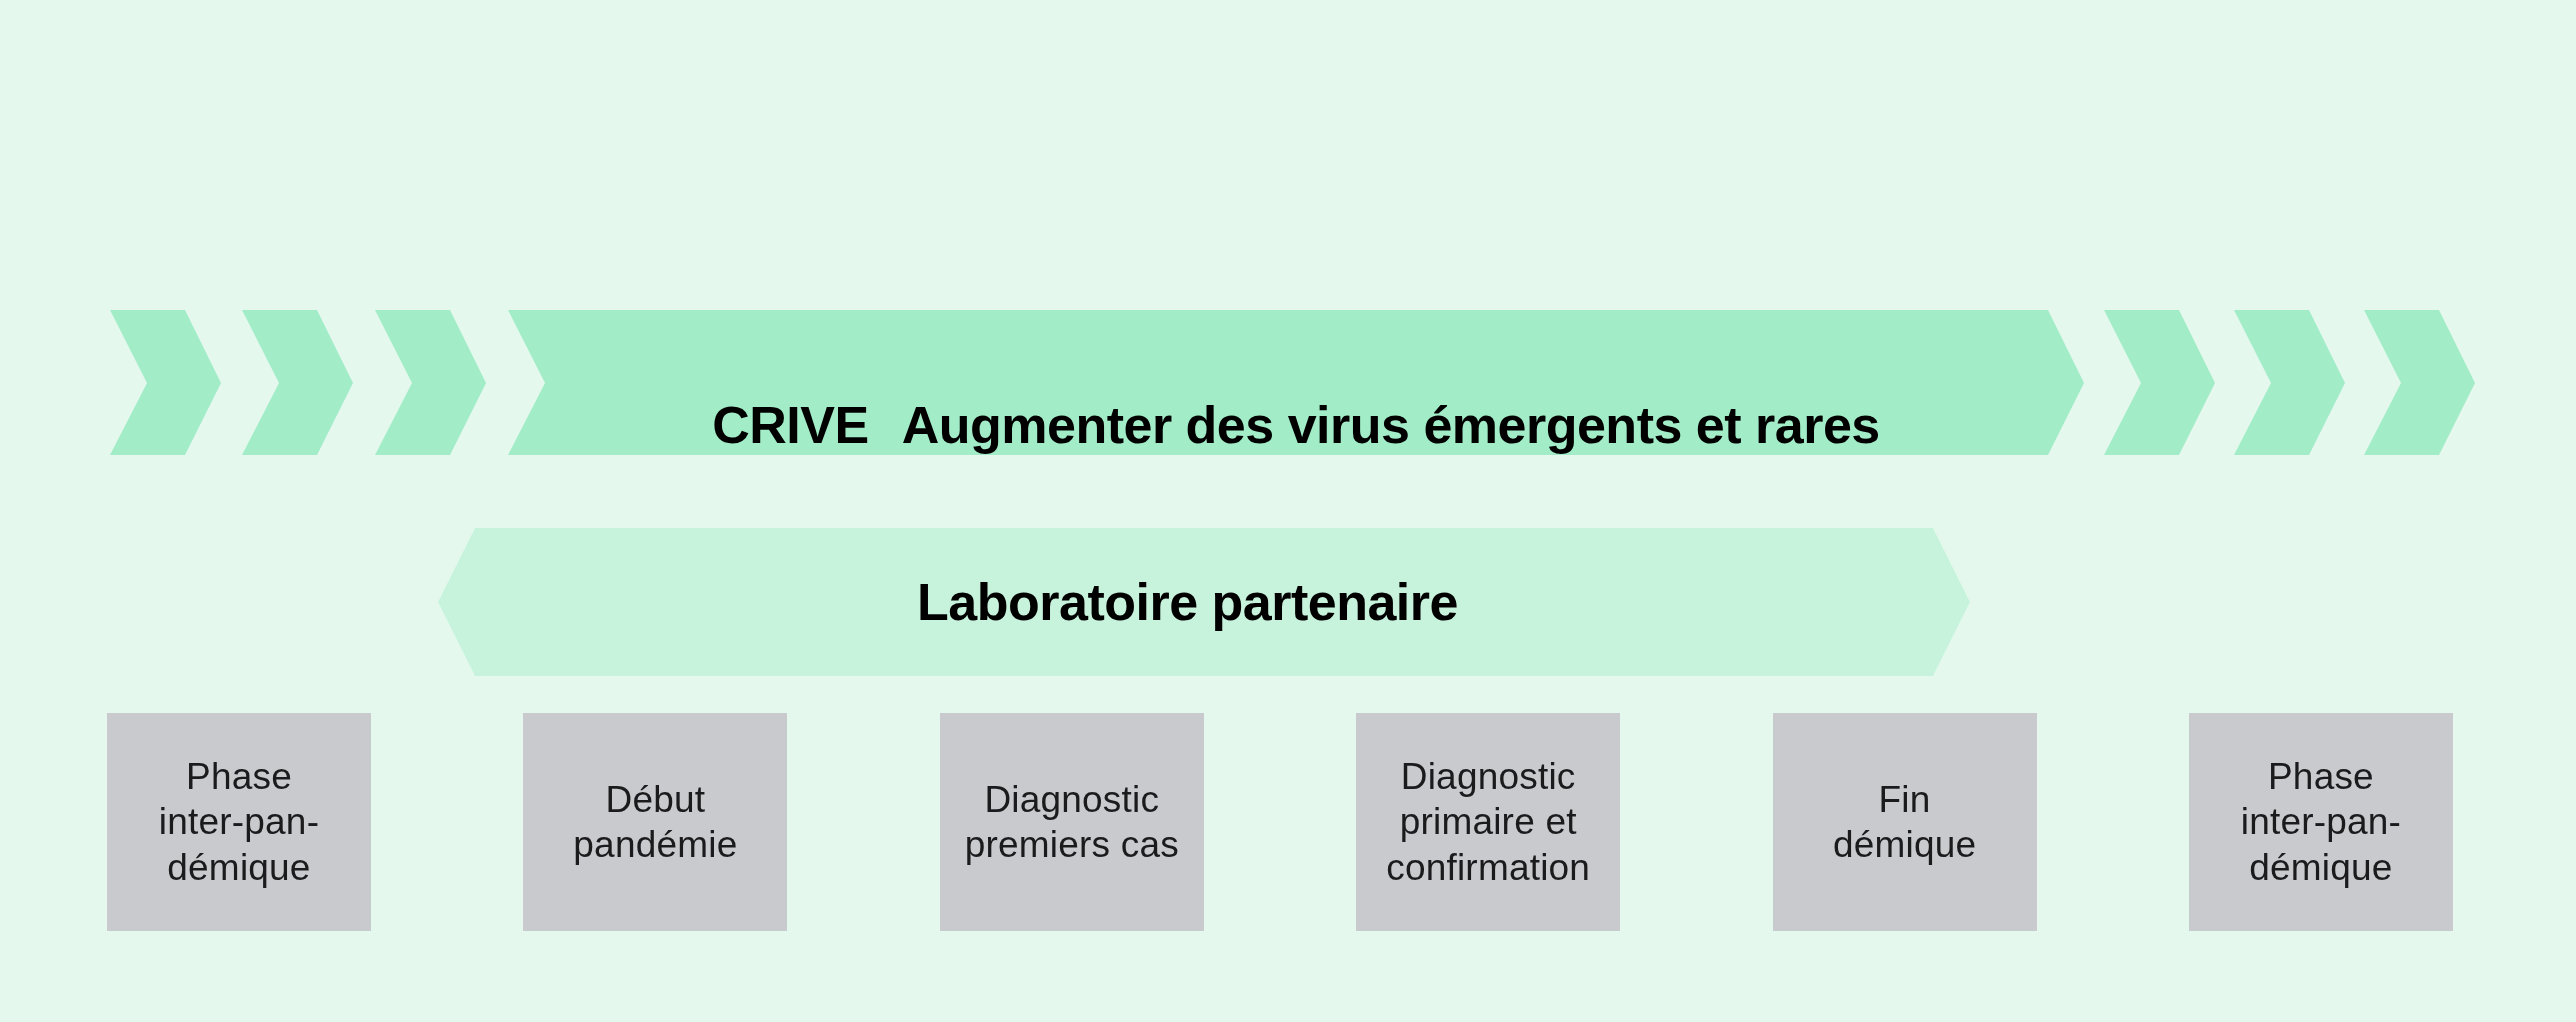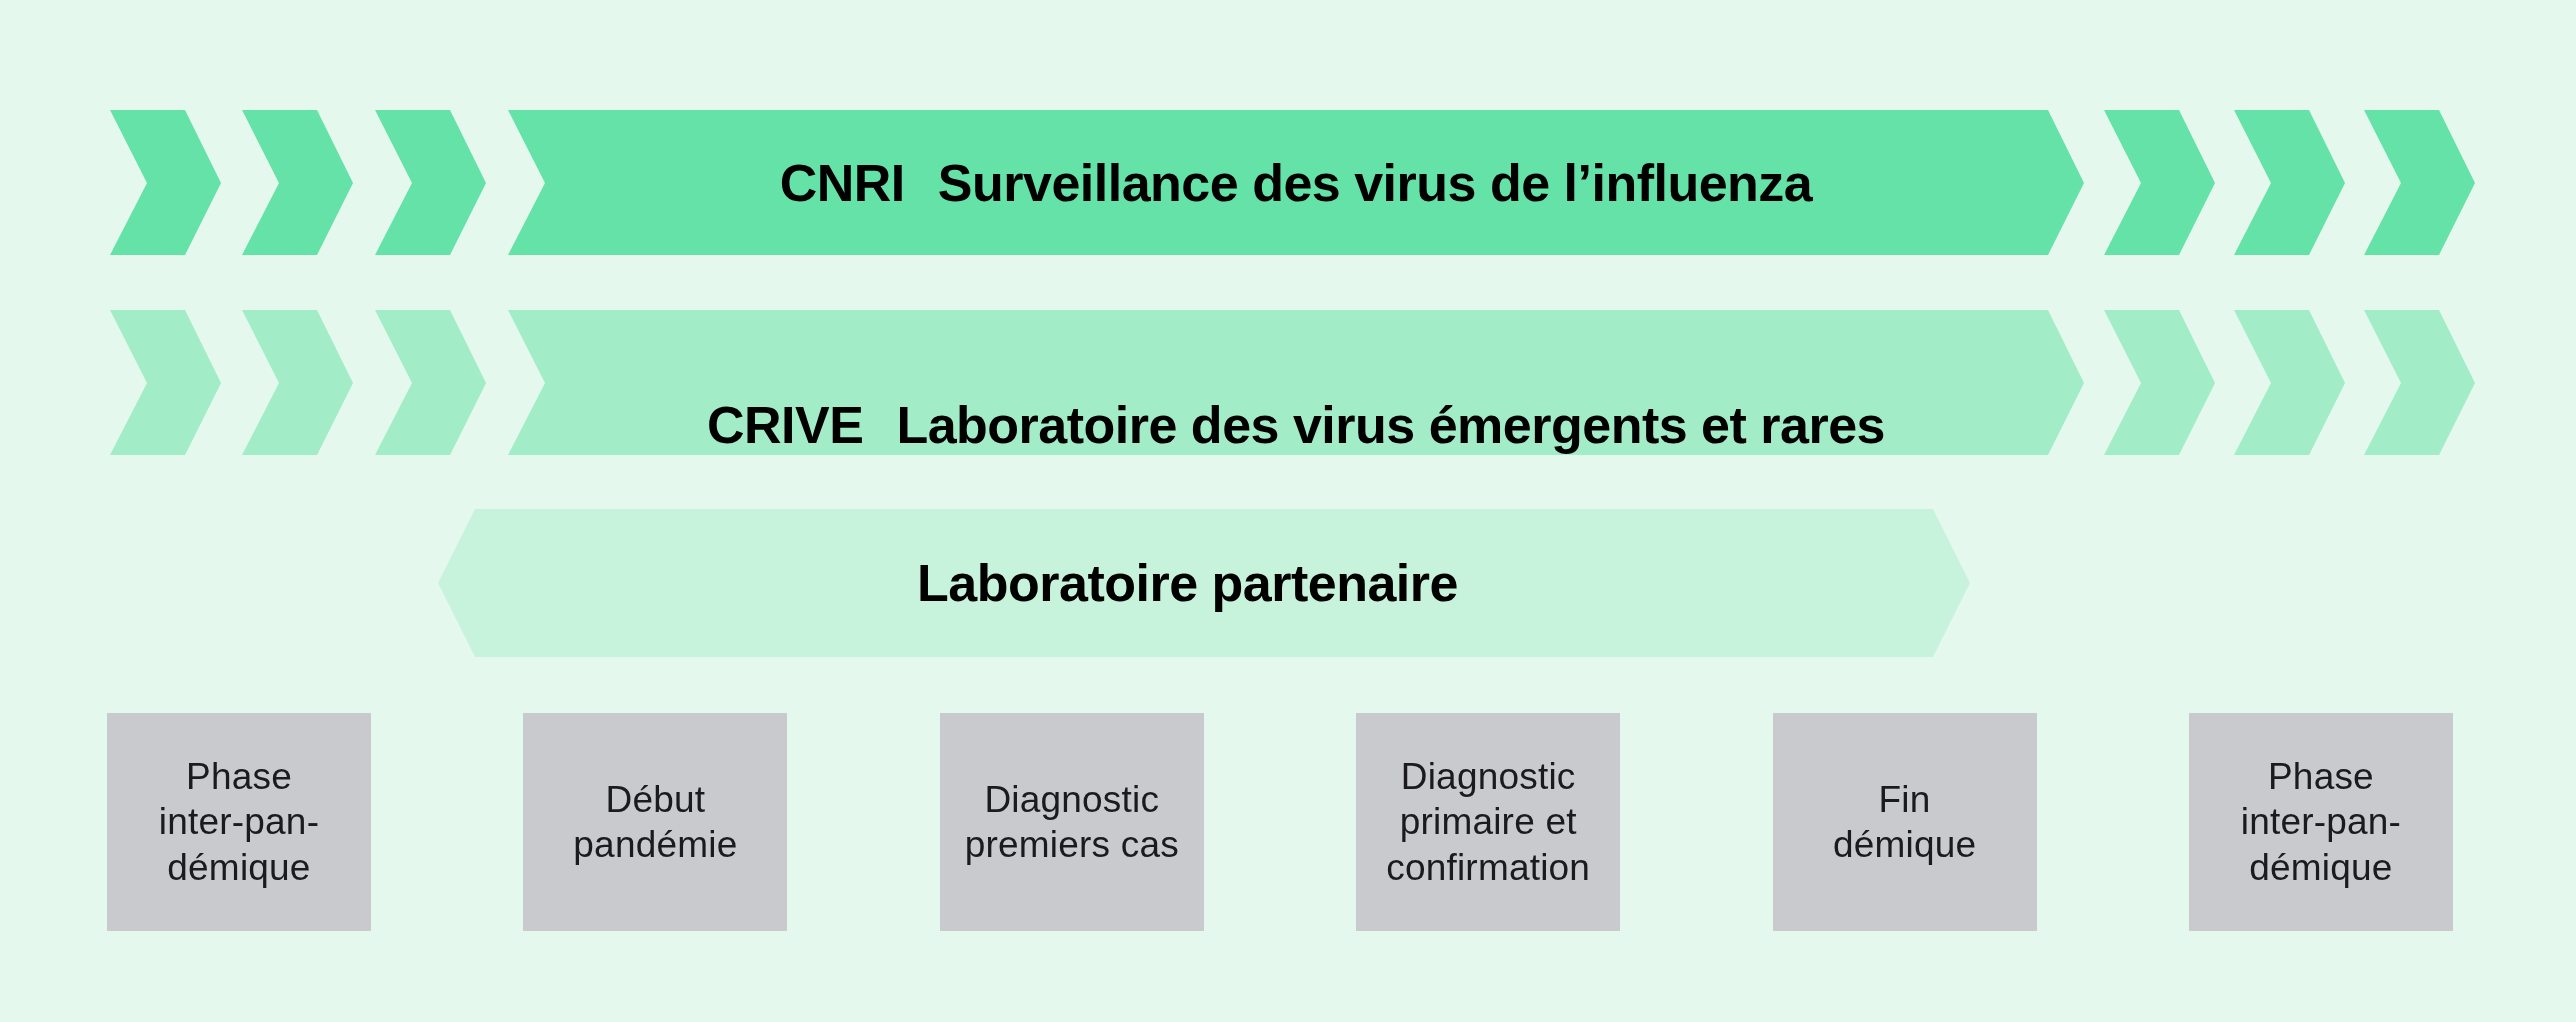--- a/index.html
+++ b/index.html
@@ -50,21 +50,21 @@
   }
 
   .row-cnri  { top: 110px; }
   .row-crive { top: 310px; }
   .row-cnri  .chev,  .row-cnri  .banner { background: #65e2a8; }
   .row-crive .chev,  .row-crive .banner { background: #a2edc8; align-items: flex-end; }
 
   
   .row-partner {
     position: absolute;
-    top: 509px;
+    top: 528px;
     left: 438px;
     width: 1532px;
     height: 148px;
     background: #c7f2dc;
     clip-path: polygon(37px 0, 1495px 0, 1532px 74px, 1495px 100%, 37px 100%, 0 74px);
     display: flex;
     align-items: center;
     justify-content: center;
   }
 
@@ -104,43 +104,29 @@
     color: #1b1b1d;
     white-space: pre-line;
     letter-spacing: 0.2px;
   }
 </style>
 </head>
 <body>
 
 <div id="canvas">
 
-  <div class="band row-cnri">
-    <div class="chev c1"></div>
-    <div class="chev c2"></div>
-    <div class="chev c3"></div>
-    <div class="banner">
-      <div class="banner-text">
-        <span class="lbl">CNRI</span>
-        <span class="desc">Surveillance des virus de l’influenza</span>
-      </div>
-    </div>
-    <div class="chev c4"></div>
-    <div class="chev c5"></div>
-    <div class="chev c6"></div>
-  </div>
 
   <div class="band row-crive">
     <div class="chev c1"></div>
     <div class="chev c2"></div>
     <div class="chev c3"></div>
     <div class="banner">
       <div class="banner-text">
         <span class="lbl">CRIVE</span>
-        <span class="desc">Laboratoire des virus émergents et rares</span>
+        <span class="desc">Augmenter des virus émergents et rares</span>
       </div>
     </div>
     <div class="chev c4"></div>
     <div class="chev c5"></div>
     <div class="chev c6"></div>
   </div>
 
   <div class="row-partner">
     <div class="banner-text">
       <span class="lbl">Laboratoire partenaire</span>

